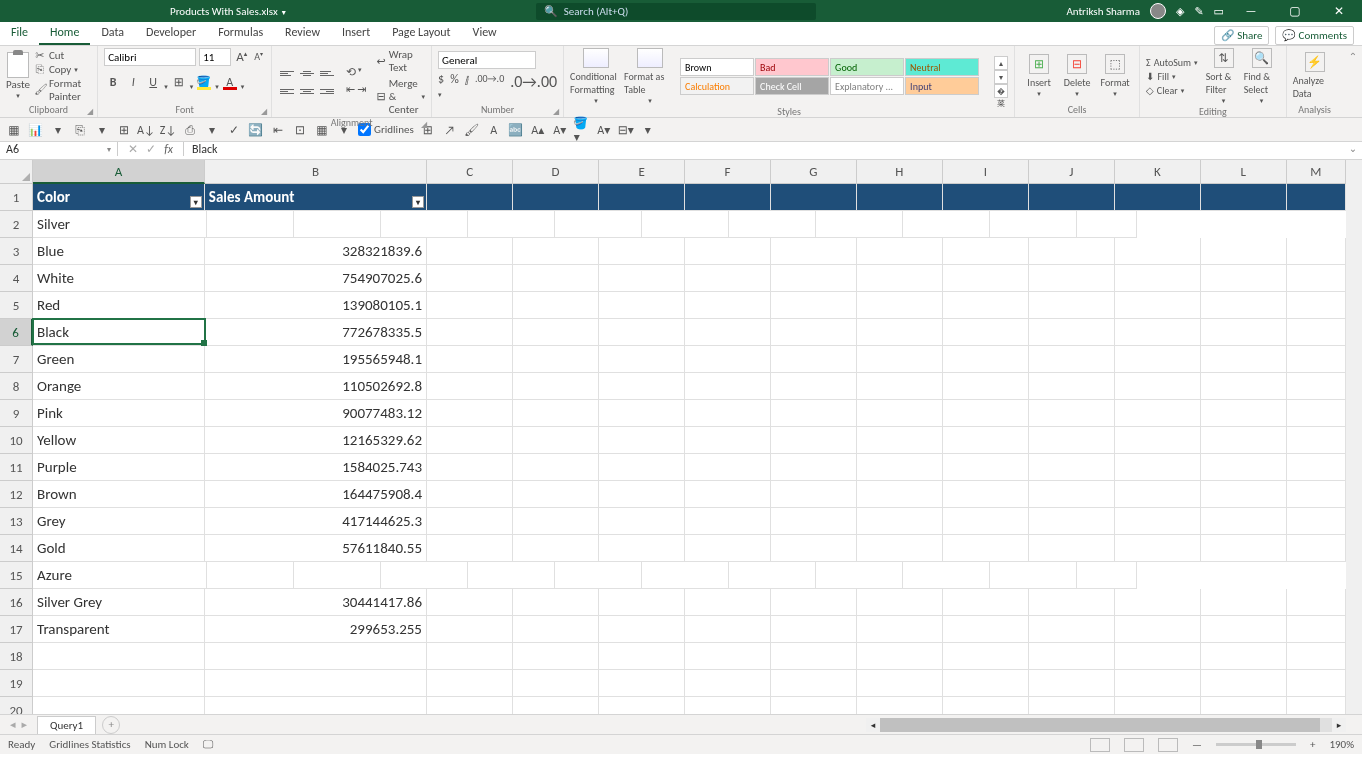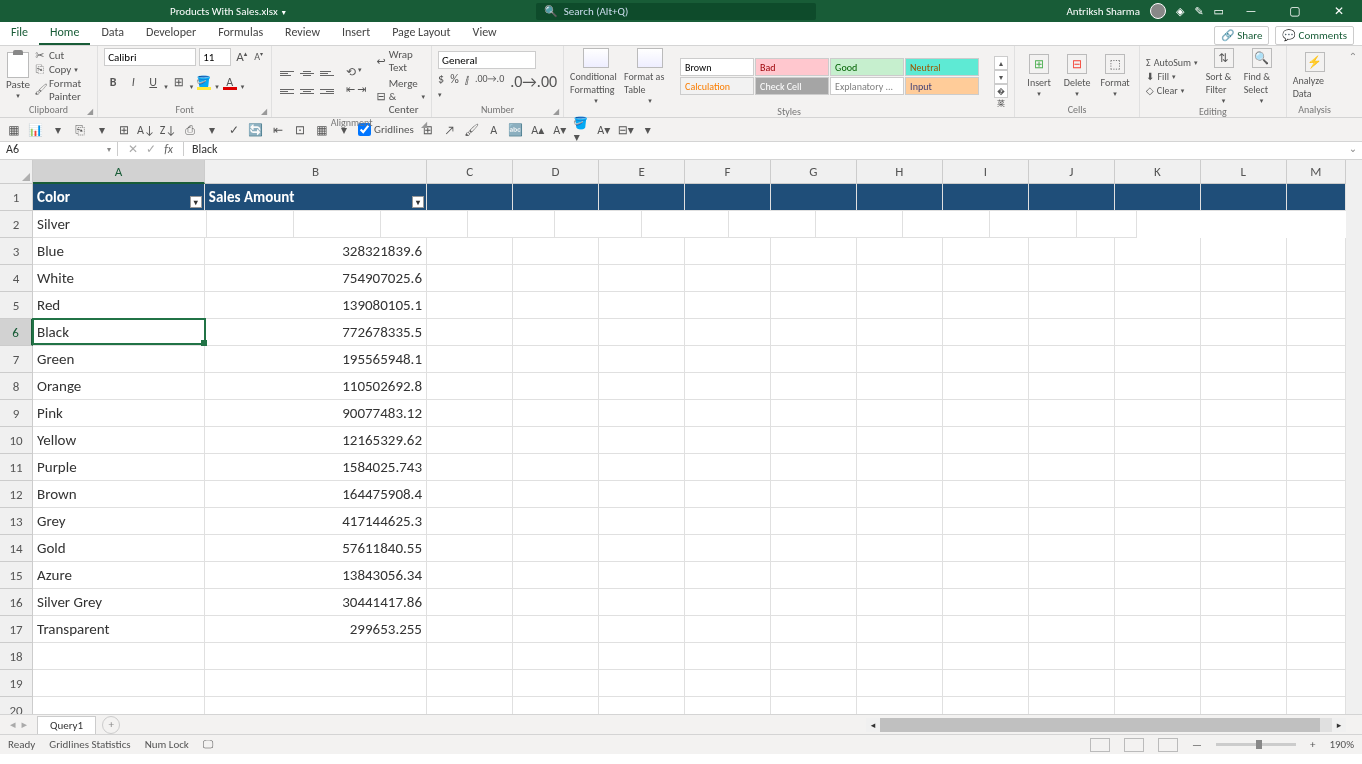--- a/index.html
+++ b/index.html
@@ -703,21 +703,20 @@
         <div class="cell" style="width: 87px;"></div>
         <div class="cell" style="width: 87px;"></div>
         <div class="cell" style="width: 87px;"></div>
         <div class="cell" style="width: 87px;"></div>
         <div class="cell" style="width: 87px;"></div>
         <div class="cell" style="width: 87px;"></div>
         <div class="cell" style="width: 60px;"></div>
       </div>
       <div class="row">
         <div class="cell" style="width: 174px;">Azure</div>
-        <div class="cell num" style="width: 225px;">13843056.34</div>
         <div class="cell" style="width: 87px;"></div>
         <div class="cell" style="width: 87px;"></div>
         <div class="cell" style="width: 87px;"></div>
         <div class="cell" style="width: 87px;"></div>
         <div class="cell" style="width: 87px;"></div>
         <div class="cell" style="width: 87px;"></div>
         <div class="cell" style="width: 87px;"></div>
         <div class="cell" style="width: 87px;"></div>
         <div class="cell" style="width: 87px;"></div>
         <div class="cell" style="width: 87px;"></div>

